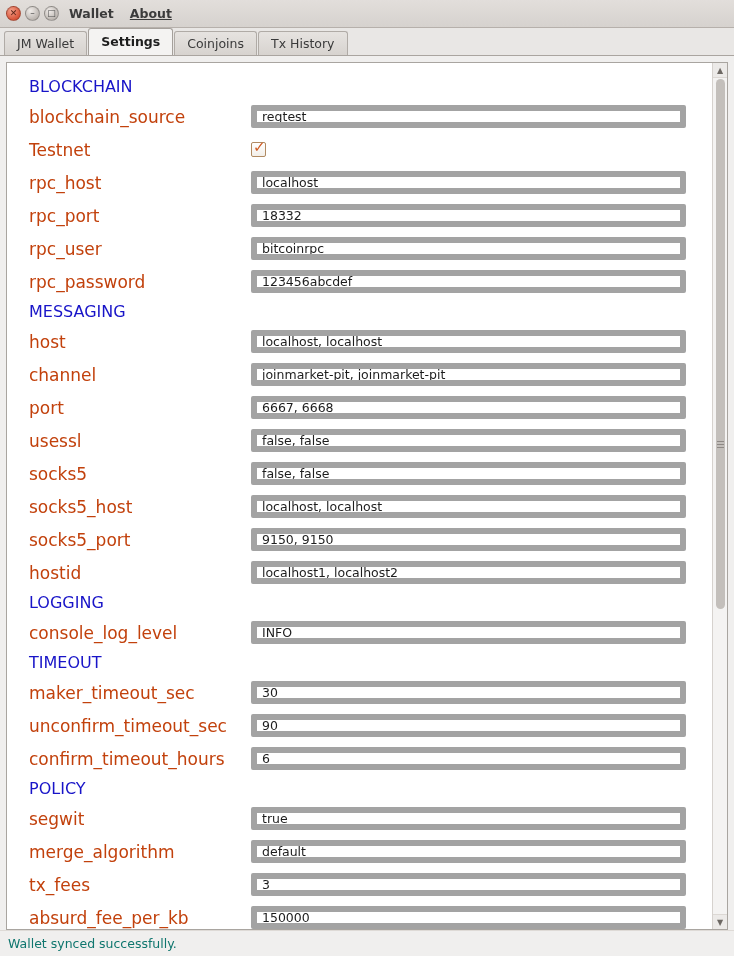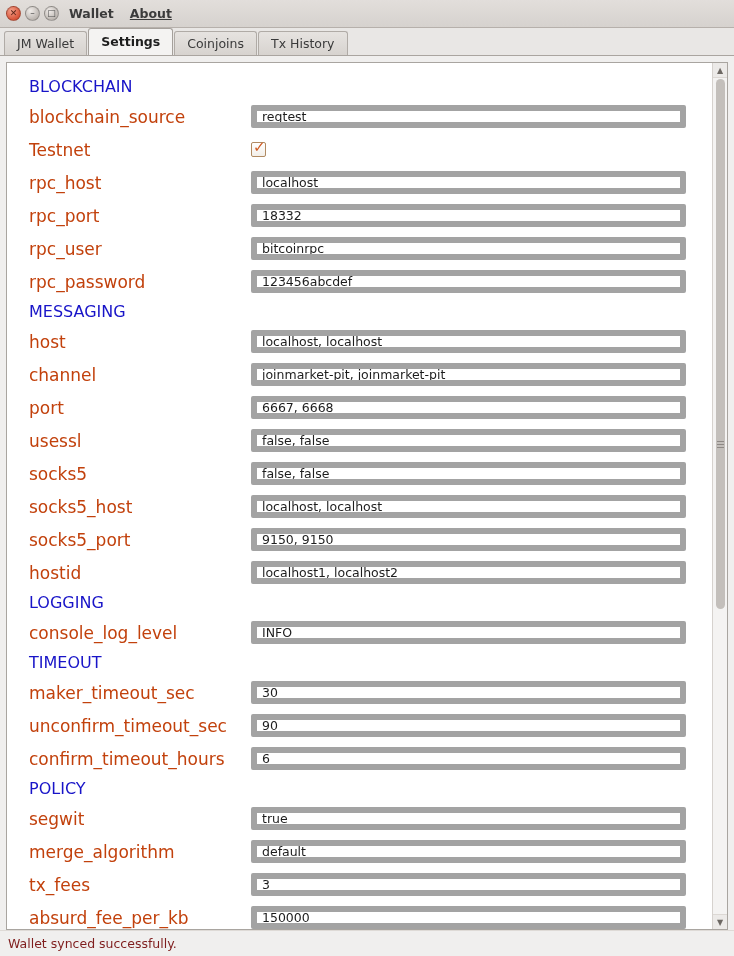--- a/index.html
+++ b/index.html
@@ -240,21 +240,21 @@
     background: #8e8985;
   }
 
   
   .statusbar {
     height: 26px;
     display: flex;
     align-items: center;
     padding-left: 8px;
     font-size: 12.5px;
-    color: #7f1d1d;
+    color: #0f766e;
     background: #f0efee;
     border-top: 1px solid #dedad6;
     box-sizing: border-box;
   }
 </style>
 </head>
 <body>
 
 <div class="window">
 

